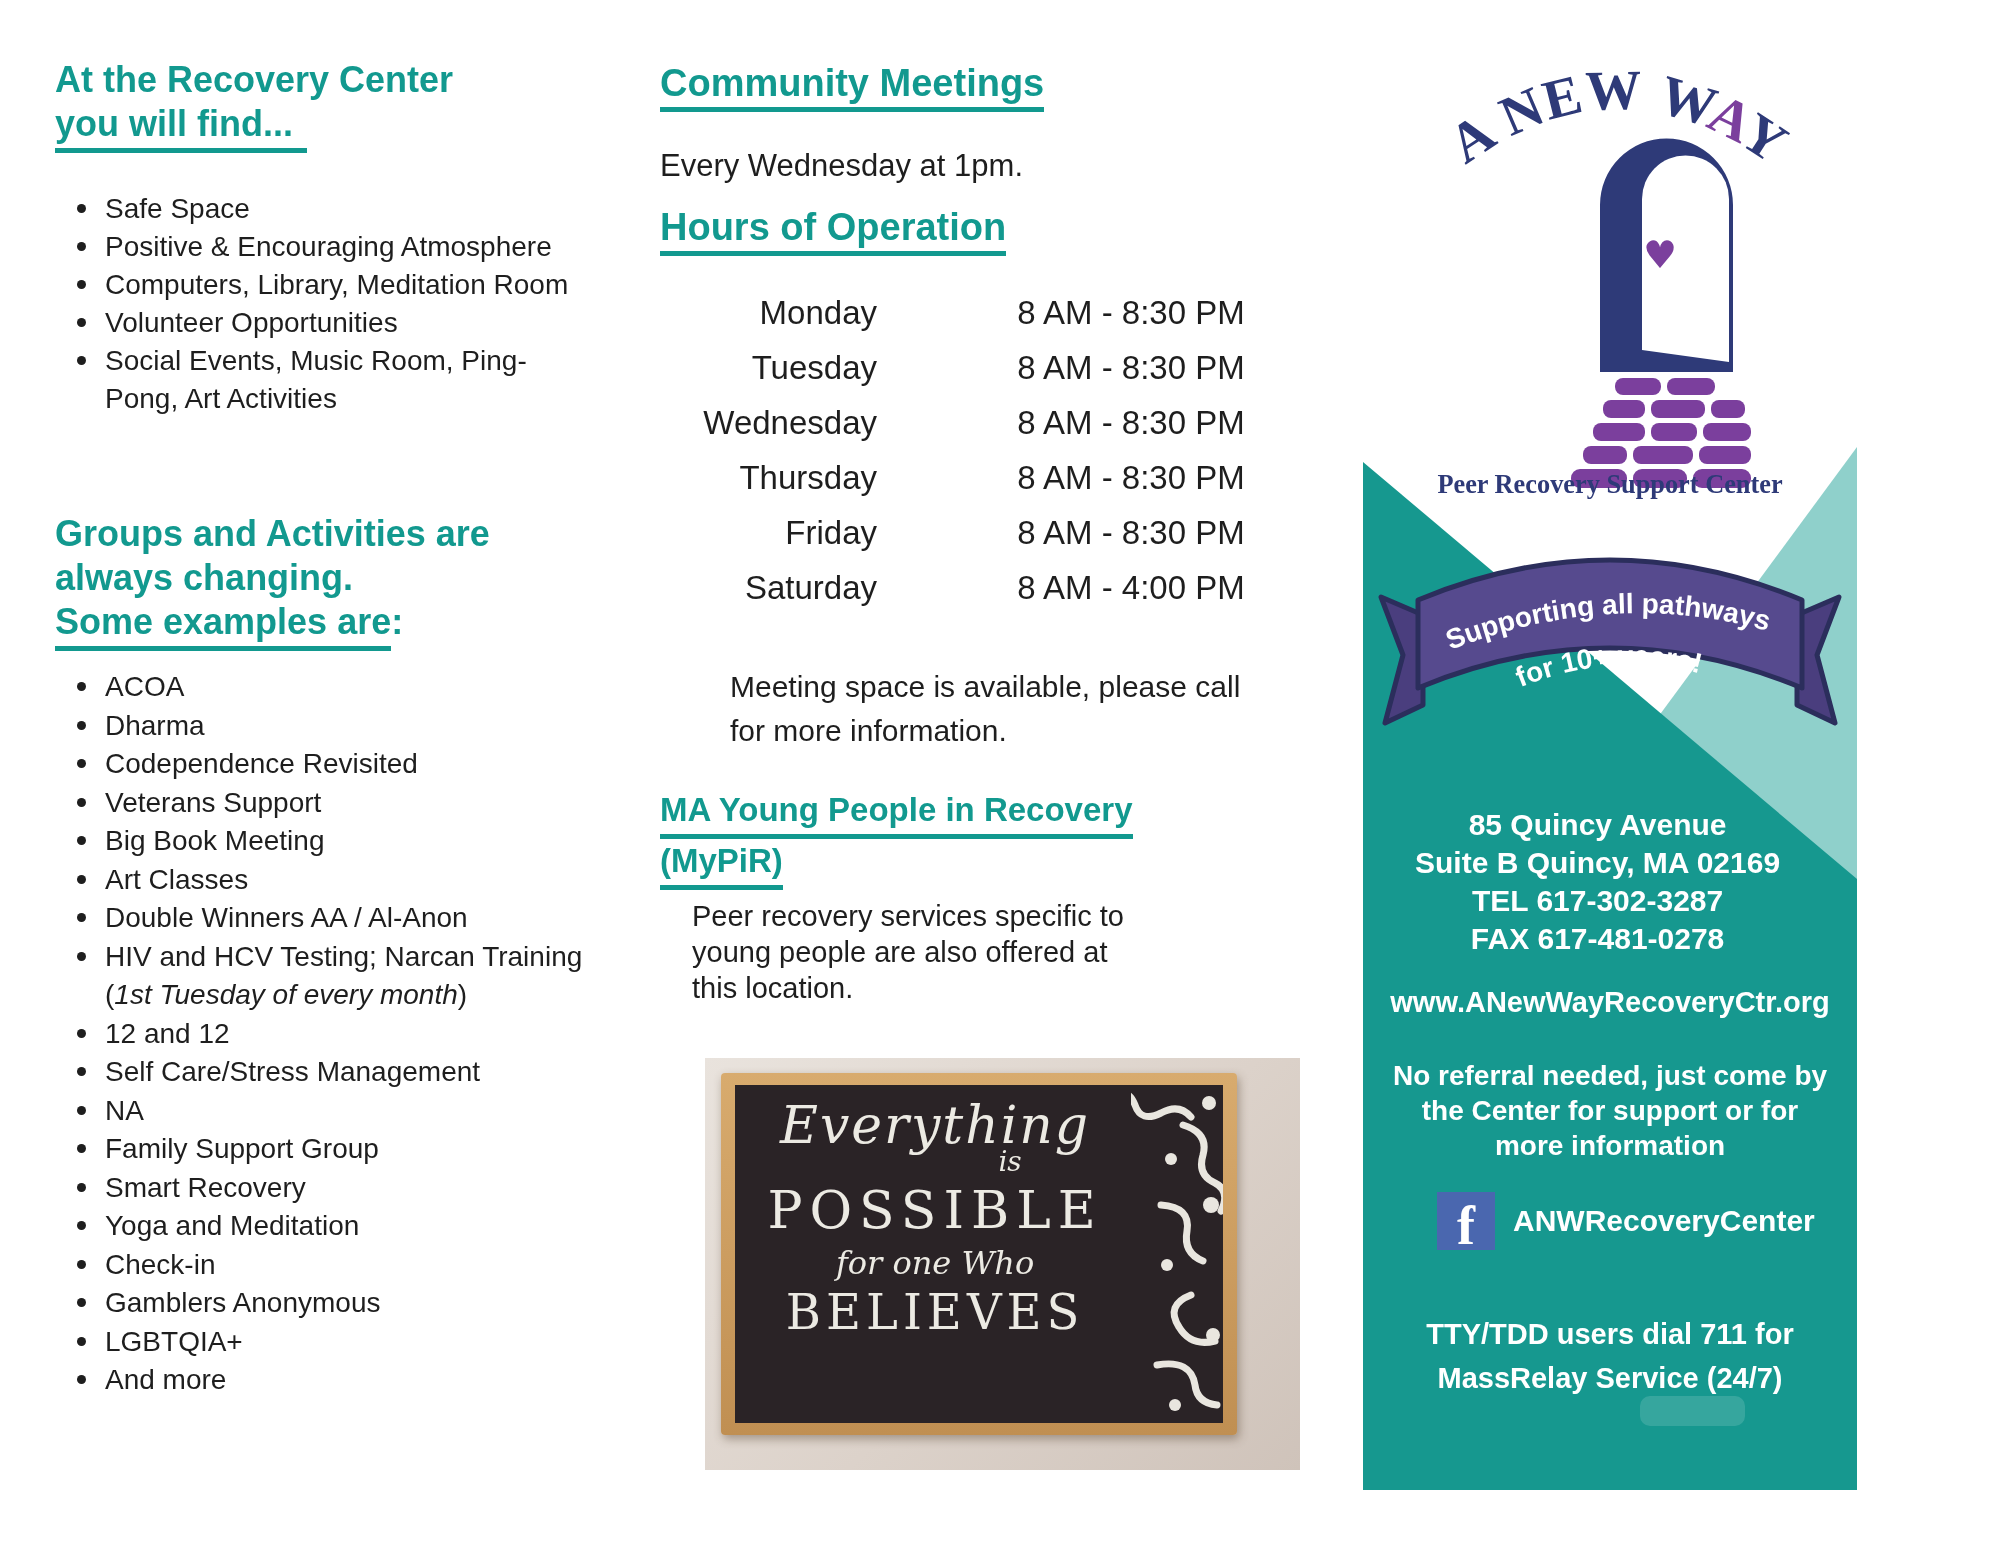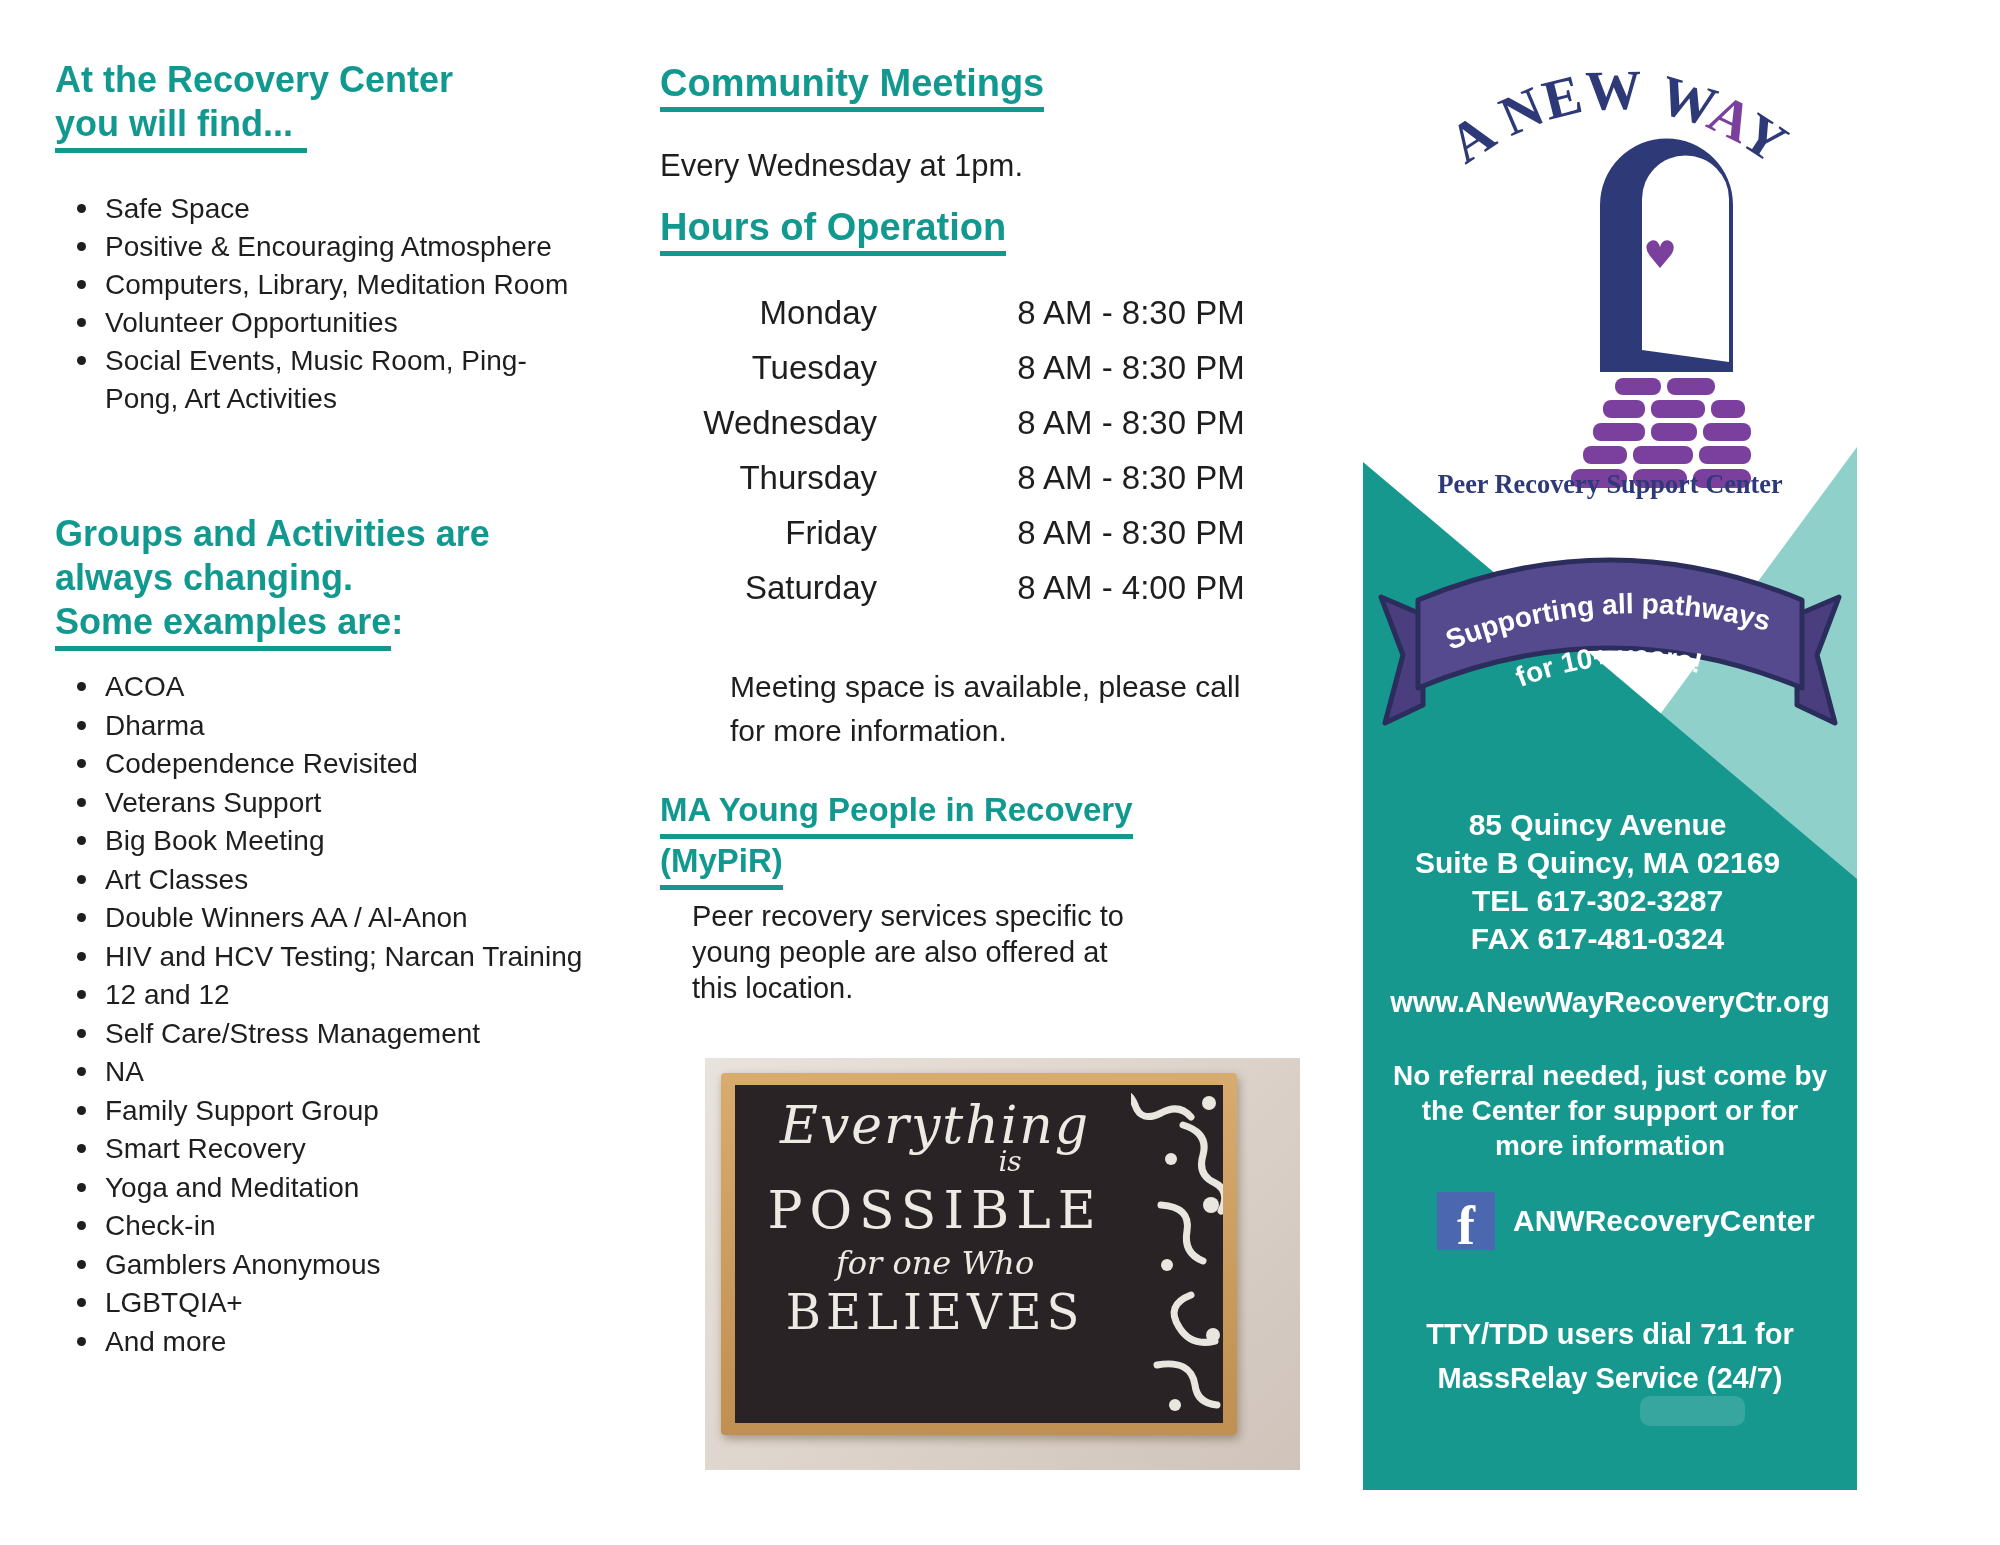--- a/index.html
+++ b/index.html
@@ -103,20 +103,21 @@
   <ul class="list-groups blist">
     <li><span>ACOA</span></li>
     <li><span>Dharma</span></li>
     <li><span>Codependence Revisited</span></li>
     <li><span>Veterans Support</span></li>
     <li><span>Big Book Meeting</span></li>
     <li><span>Art Classes</span></li>
     <li><span>Double Winners AA / Al-Anon</span></li>
     <li>
       <span>HIV and HCV Testing; Narcan Training</span>
+      <span class="note-line"><span>(</span><span class="it">1st Tuesday of every month</span><span>)</span></span>
     </li>
     <li><span>12 and 12</span></li>
     <li><span>Self Care/Stress Management</span></li>
     <li><span>NA</span></li>
     <li><span>Family Support Group</span></li>
     <li><span>Smart Recovery</span></li>
     <li><span>Yoga and Meditation</span></li>
     <li><span>Check-in</span></li>
     <li><span>Gamblers Anonymous</span></li>
     <li><span>LGBTQIA+</span></li>
@@ -251,21 +252,21 @@
       </text>
       <text font-family="Liberation Sans, sans-serif" font-weight="bold" font-size="28" fill="#ffffff">
         <textPath href="#bl2" startOffset="50%" text-anchor="middle">for 10+ years!</textPath>
       </text>
     </svg>
 
     <div class="pcontent address">
       <div>85 Quincy Avenue</div>
       <div>Suite B Quincy, MA 02169</div>
       <div>TEL 617-302-3287</div>
-      <div>FAX 617-481-0324</div>
+      <div>FAX 617-481-0278</div>
     </div>
 
     <div class="pcontent website">www.ANewWayRecoveryCtr.org</div>
 
     <div class="pcontent referral">No referral needed, just come by the Center for support or for more information</div>
 
     <div class="pcontent fb-row">
       <div class="fb-icon">f</div>
       <div class="fb-label">ANWRecoveryCenter</div>
     </div>

